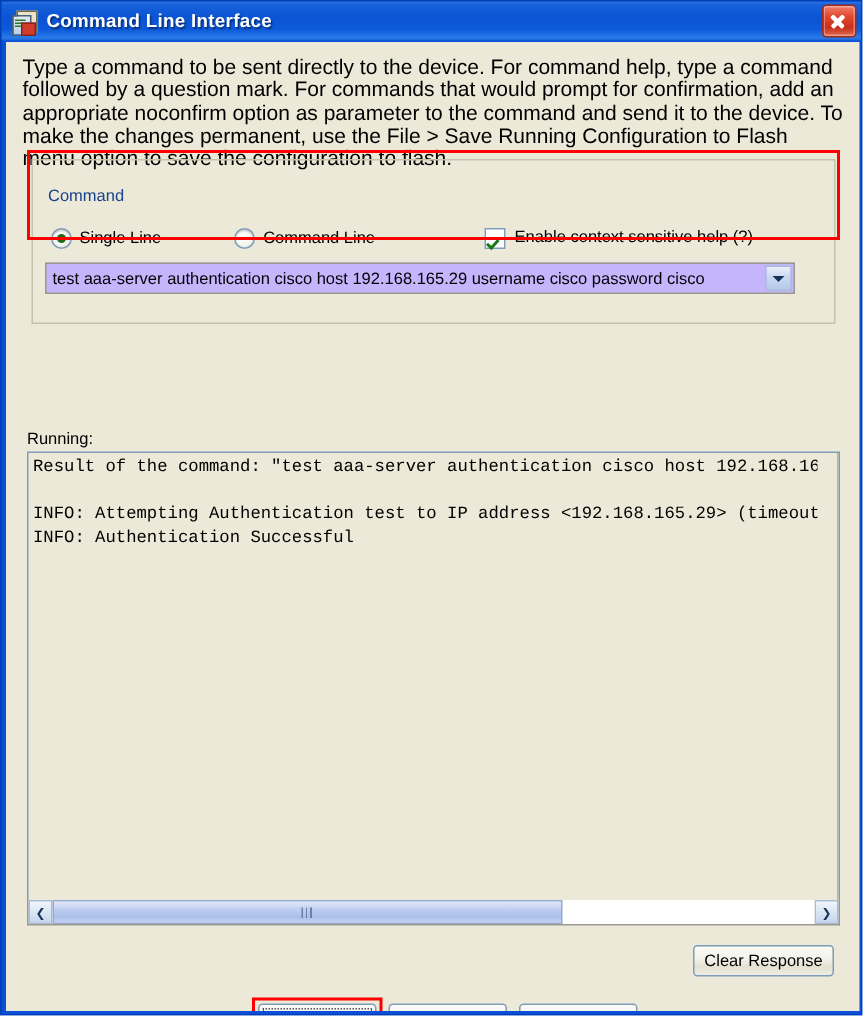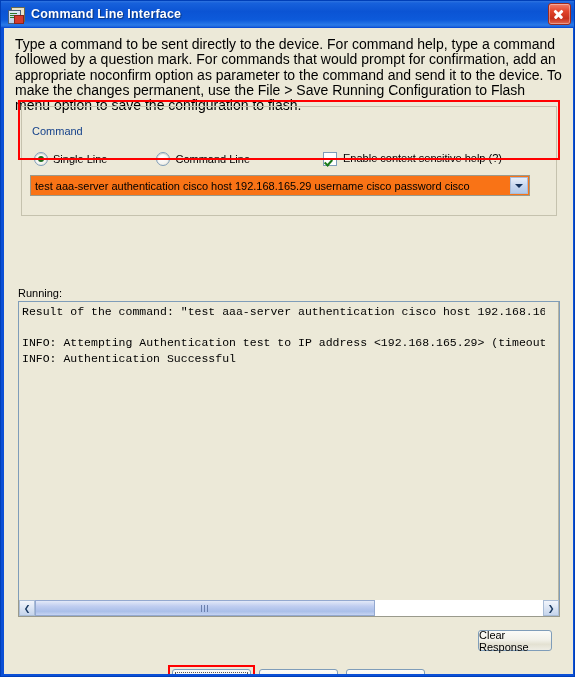--- a/index.html
+++ b/index.html
@@ -208,21 +208,21 @@
     border-width: 0 2px 2px 0;
     transform: rotate(42deg);
   }
   .check-label { font-size: 11px; white-space: nowrap; }
 
   
   .combo {
     position: absolute;
     left: 26px; top: 147px;
     width: 500px; height: 21px;
-    background: #f97316;
+    background: #c4b5fd;
     border: 1px solid #9a9a8c;
     box-sizing: border-box;
     display: flex;
     align-items: center;
   }
   .combo-text {
     flex: 1 1 auto;
     padding-left: 4px;
     font-size: 11px;
     color: #000000;
@@ -341,21 +341,21 @@
     display: flex;
     align-items: center;
     justify-content: center;
     box-sizing: border-box;
     cursor: pointer;
     font-family: "Liberation Sans", sans-serif;
   }
   .btn-clear {
     position: absolute;
     left: 458px; top: 602px;
-    width: 74px; height: 21px; margin-left: 16px;
+    width: 94px; height: 21px;
   }
   .btn-send {
     position: absolute;
     left: 168px; top: 641px;
     width: 79px; height: 22px;
   }
   .btn-send .focus-ring {
     position: absolute;
     left: 2px; top: 2px;
     right: 2px; bottom: 2px;

